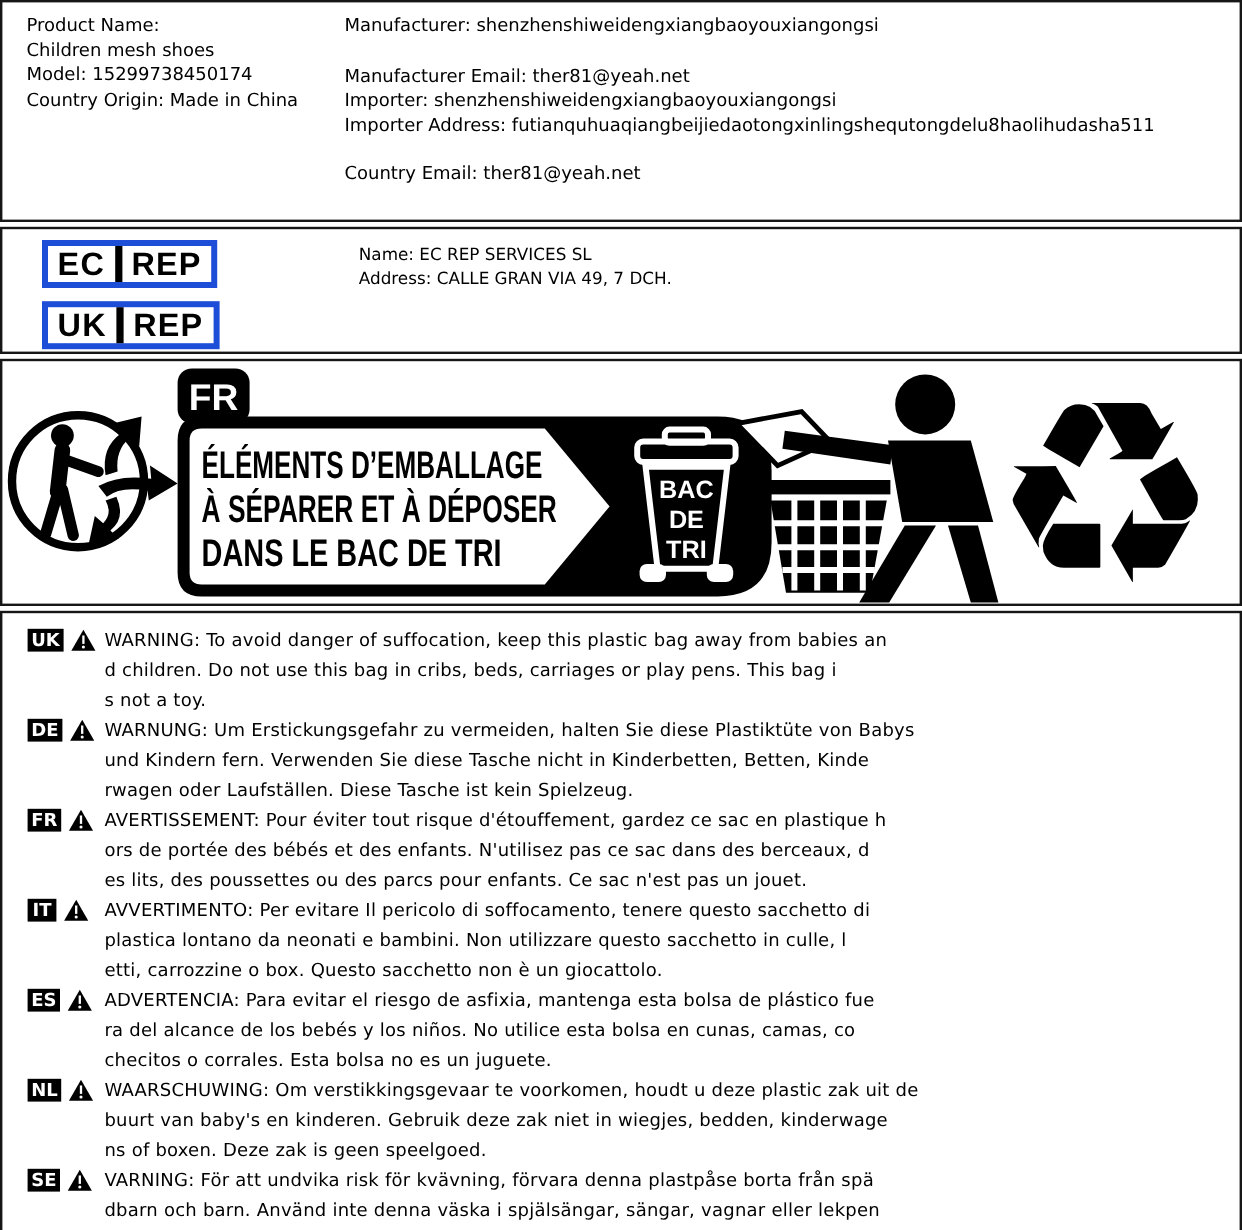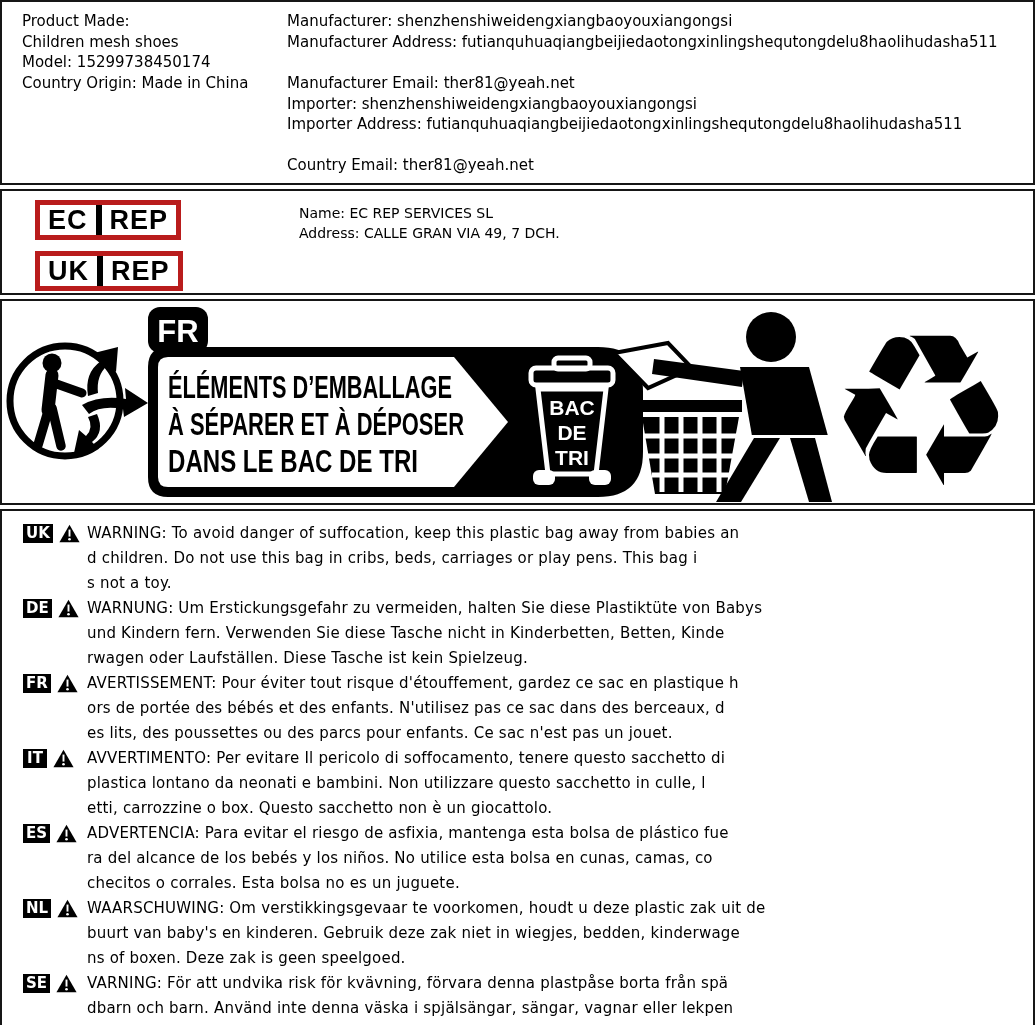--- a/index.html
+++ b/index.html
@@ -14,21 +14,21 @@
   
   #s1{height:185px;display:flex;padding:9px 0 0 20px;font-size:15px;line-height:20.5px;}
   .s1-left{width:265px;flex:0 0 auto;}
   .s1-right{flex:1 1 auto;}
   .gap-above-21{margin-top:21px;}
   .gap-above-20{margin-top:20px;}
   
   #s2{height:106px;display:flex;align-items:flex-start;padding:9px 0 0 33px;}
   .rep-col{width:252px;flex:0 0 auto;display:flex;flex-direction:column;gap:11px;}
   .rep-box{
-    display:inline-flex;align-self:flex-start;border:5px solid #b91c1c;
+    display:inline-flex;align-self:flex-start;border:5px solid #1d4ed8;
     font-weight:bold;font-size:27px;line-height:30px;letter-spacing:1px;
     font-family:"Liberation Sans","DejaVu Sans",sans-serif;
   }
   .rep-cell{padding:0 8px;}
   .rep-cell.first{border-right:6px solid #000;}
   .rep-info{font-size:14px;line-height:20px;padding-top:3px;margin-left:12px;}
   .rep-info .email{margin-top:24px;}
   
   #s3{height:206px;padding:0;}
   #triman-strip{display:block;}
@@ -41,28 +41,27 @@
     padding:0 3px;min-width:24px;text-align:center;box-sizing:border-box;
   }
   .warn-tri{width:21px;height:19px;margin-left:6px;flex:0 0 auto;}
   .w-text{white-space:pre-line;letter-spacing:0.2px;flex:1 1 auto;}
 </style>
 </head>
 <body>
 
 <div class="section" id="s1">
   <div class="s1-left">
-    <div>Product Made:</div>
+    <div>Product Name:</div>
     <div>Children mesh shoes</div>
     <div>Model: 15299738450174</div>
     <div>Country Origin: Made in China</div>
   </div>
   <div class="s1-right">
     <div>Manufacturer: shenzhenshiweidengxiangbaoyouxiangongsi</div>
-    <div>Manufacturer Address: futianquhuaqiangbeijiedaotongxinlingshequtongdelu8haolihudasha511</div>
     <div class="gap-above-21">Manufacturer Email: ther81@yeah.net</div>
     <div>Importer: shenzhenshiweidengxiangbaoyouxiangongsi</div>
     <div>Importer Address: futianquhuaqiangbeijiedaotongxinlingshequtongdelu8haolihudasha511</div>
     <div class="gap-above-20">Country Email: ther81@yeah.net</div>
   </div>
 </div>
 
 <div class="section" id="s2">
   <div class="rep-col">
     <div class="rep-box">

